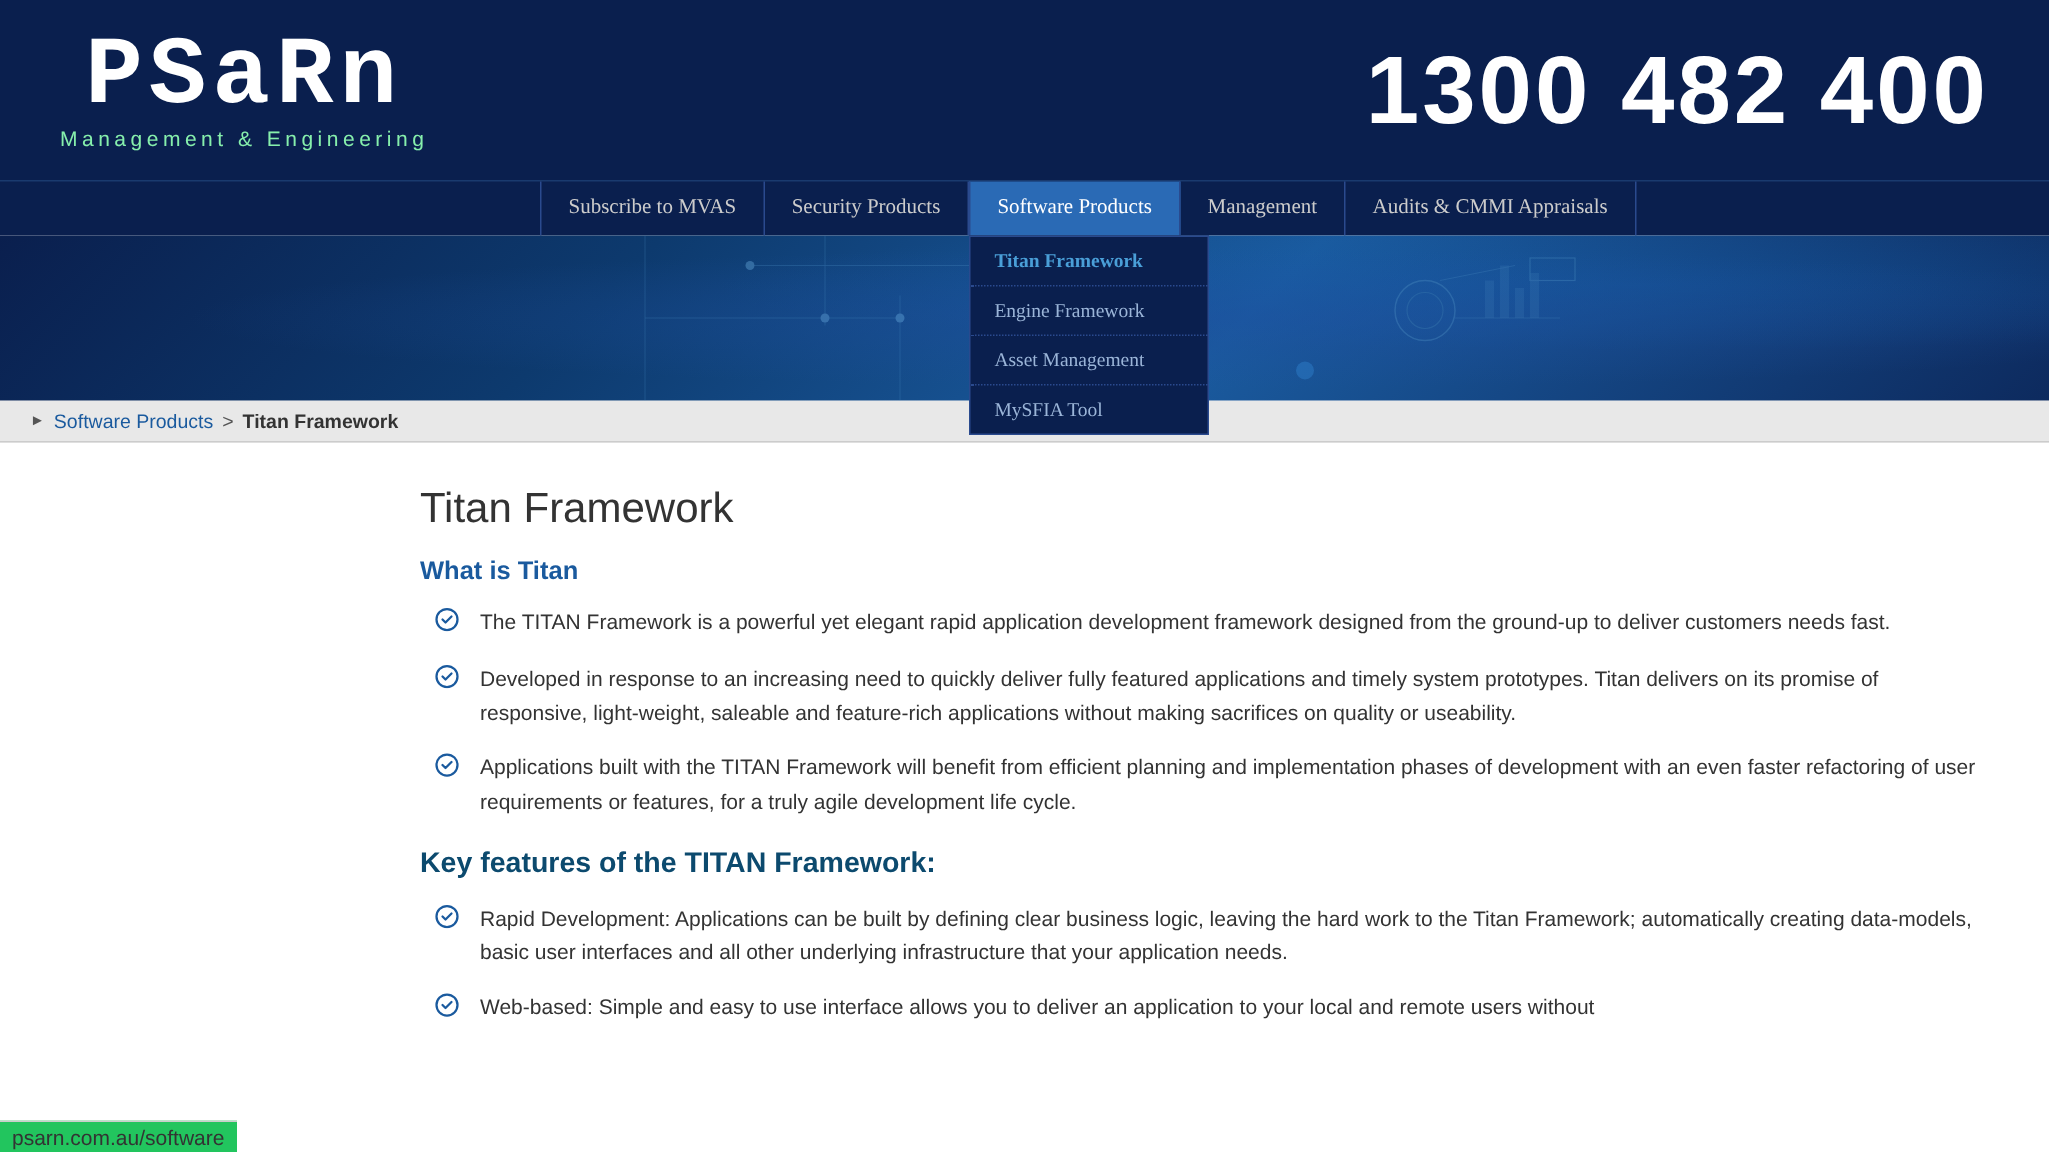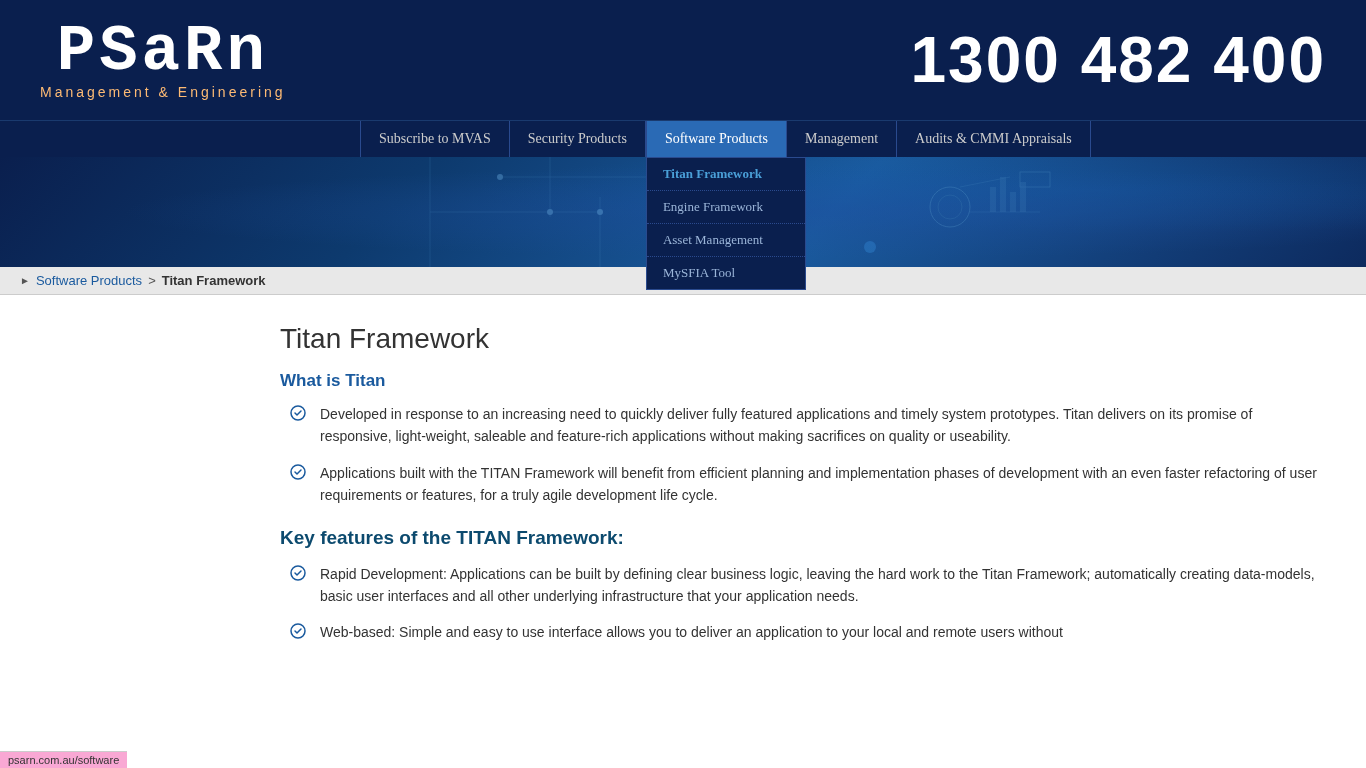--- a/index.html
+++ b/index.html
@@ -21,21 +21,21 @@
     }
     .logo-text {
       font-size: 64px;
       font-weight: 900;
       color: #fff;
       letter-spacing: 4px;
       font-family: Liberation Mono, monospace;
       line-height: 1;
     }
     .logo-sub {
-      color: #fdba74;
+      color: #86efac;
       font-size: 14px;
       letter-spacing: 3px;
       margin-top: 0;
     }
     .phone-number {
       color: #fff;
       font-size: 64px;
       font-weight: bold;
       letter-spacing: 2px;
     }
@@ -197,24 +197,24 @@
       margin-bottom: 14px;
       margin-top: 20px;
     }
     strong { font-weight: normal; }
 
     
     .status-bar {
       position: fixed;
       bottom: 0;
       left: 0;
-      background: #f9a8d4;
+      background: #22c55e;
       border-top: 1px solid #ccc;
       padding: 2px 8px;
-      font-size: 11px;
+      font-size: 14px;
       color: #333;
       z-index: 200;
     }
   </style>
 </head>
 <body>
 
 <div class="header">
   <div class="logo-area">
     <div class="logo-text">PSaRn</div>
@@ -280,20 +280,29 @@
   <h2 class="section-title">What is Titan</h2>
 
   <ul class="bullet-list">
     <li>
       <span class="bullet-icon">
         <svg viewBox="0 0 16 16" fill="none">
           <circle cx="8" cy="8" r="7" stroke="#1a5a9e" stroke-width="1.5"></circle>
           <path d="M5 8l2 2 4-4" stroke="#1a5a9e" stroke-width="1.5" stroke-linecap="round" stroke-linejoin="round"></path>
         </svg>
       </span>
+      <span>The TITAN Framework is a powerful yet elegant rapid application development framework designed from the ground-up to deliver customers needs fast.</span>
+    </li>
+    <li>
+      <span class="bullet-icon">
+        <svg viewBox="0 0 16 16" fill="none">
+          <circle cx="8" cy="8" r="7" stroke="#1a5a9e" stroke-width="1.5"></circle>
+          <path d="M5 8l2 2 4-4" stroke="#1a5a9e" stroke-width="1.5" stroke-linecap="round" stroke-linejoin="round"></path>
+        </svg>
+      </span>
       <span>Developed in response to an increasing need to quickly deliver fully featured applications and timely system prototypes. Titan delivers on its promise of responsive, light-weight, saleable and feature-rich applications without making sacrifices on quality or useability.</span>
     </li>
     <li>
       <span class="bullet-icon">
         <svg viewBox="0 0 16 16" fill="none">
           <circle cx="8" cy="8" r="7" stroke="#1a5a9e" stroke-width="1.5"></circle>
           <path d="M5 8l2 2 4-4" stroke="#1a5a9e" stroke-width="1.5" stroke-linecap="round" stroke-linejoin="round"></path>
         </svg>
       </span>
       <span>Applications built with the TITAN Framework will benefit from efficient planning and implementation phases of development with an even faster refactoring of user requirements or features, for a truly agile development life cycle.</span>

